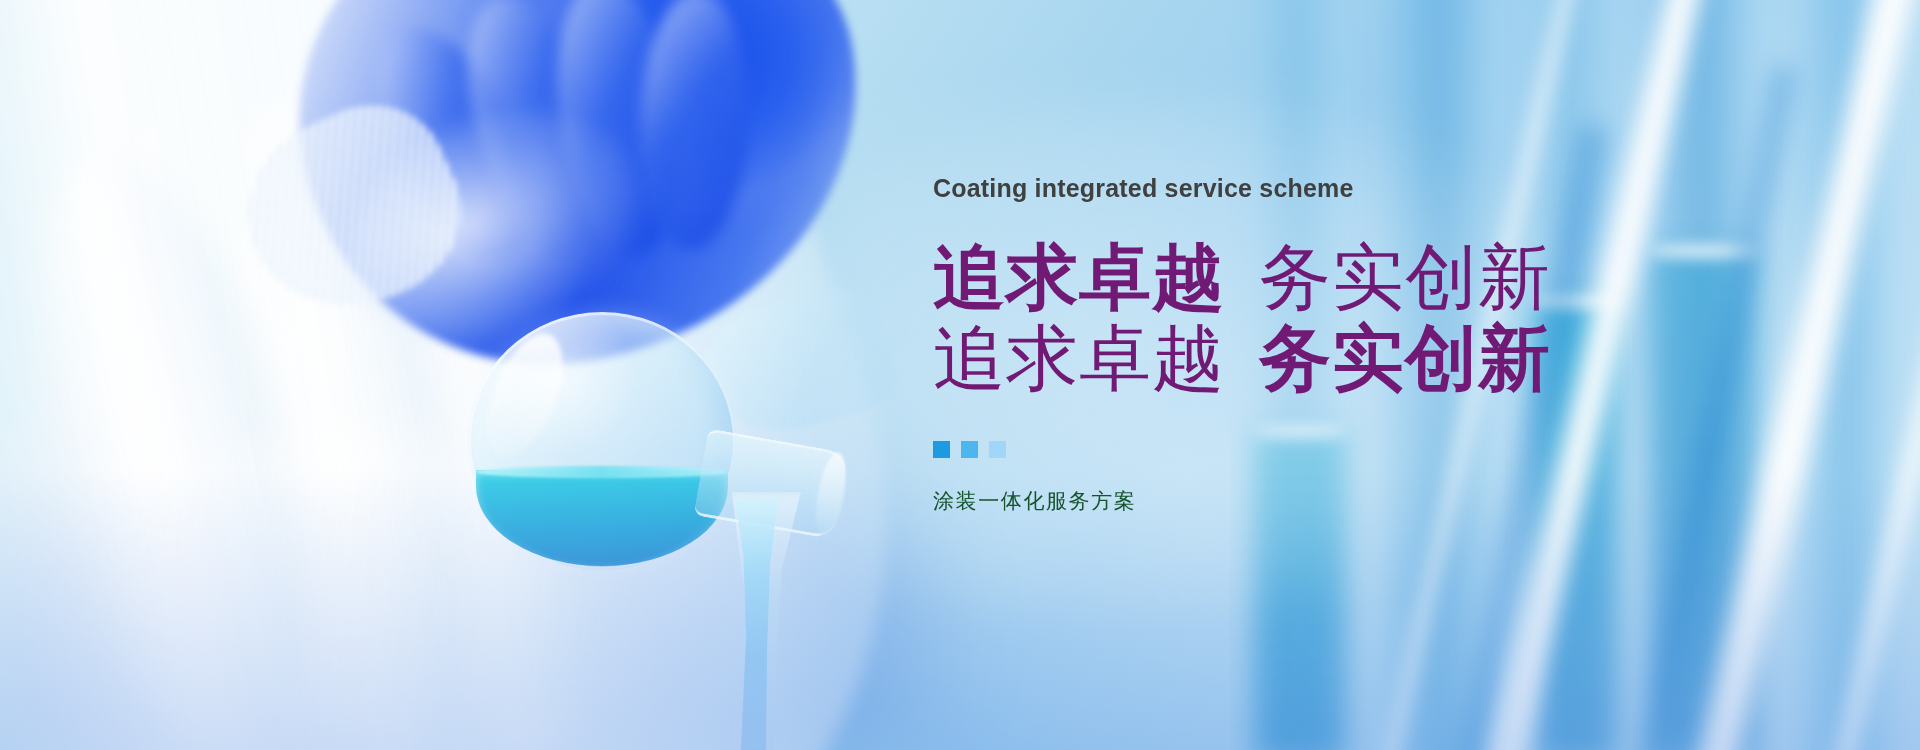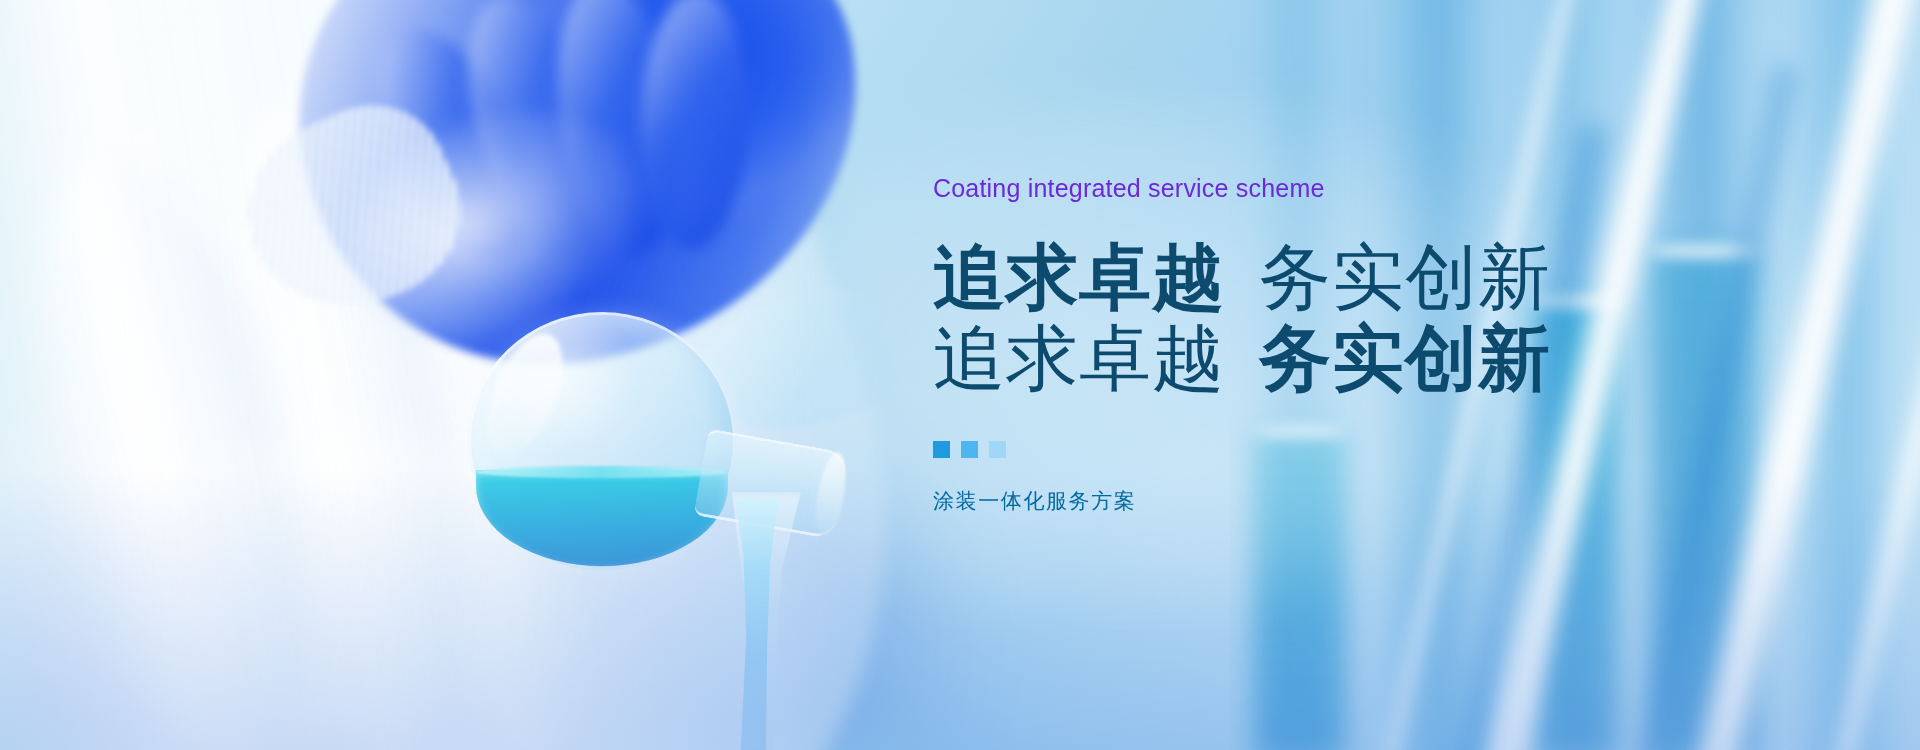--- a/index.html
+++ b/index.html
@@ -266,50 +266,50 @@
 
   
   .content {
     position: absolute;
     left: 933px;
     top: 176px;
     width: 880px;
   }
   .eyebrow {
     font-size: 25px;
-    font-weight: 400;
+    font-weight: 700;
     letter-spacing: 0.2px;
-    color: #6d28d9;
+    color: #404040;
     line-height: 1;
     white-space: nowrap;
   }
   .headline {
     margin-top: 36px;
     line-height: 1.12;
-    color: #0c4a6e;
+    color: #701a75;
     white-space: nowrap;
   }
   .hl-line { font-size: 72px; letter-spacing: 1px; }
   .hl-bold   { font-weight: 700; }
   .hl-light  { font-weight: 300; }
   .hl-gap    { display: inline-block; width: 34px; }
 
   .dots {
     margin-top: 43px;
     display: flex;
     gap: 11px;
   }
   .dot { width: 17px; height: 17px; display: block; }
 
   .caption {
     margin-top: 29px;
     font-size: 21px;
     font-weight: 400;
     letter-spacing: 1.6px;
-    color: #0369a1;
+    color: #14532d;
     white-space: nowrap;
   }
 </style>
 </head>
 <body>
 
 <div id="banner">
 
   <div class="layer bg-base"></div>
   <div class="layer bg-deep"></div>

